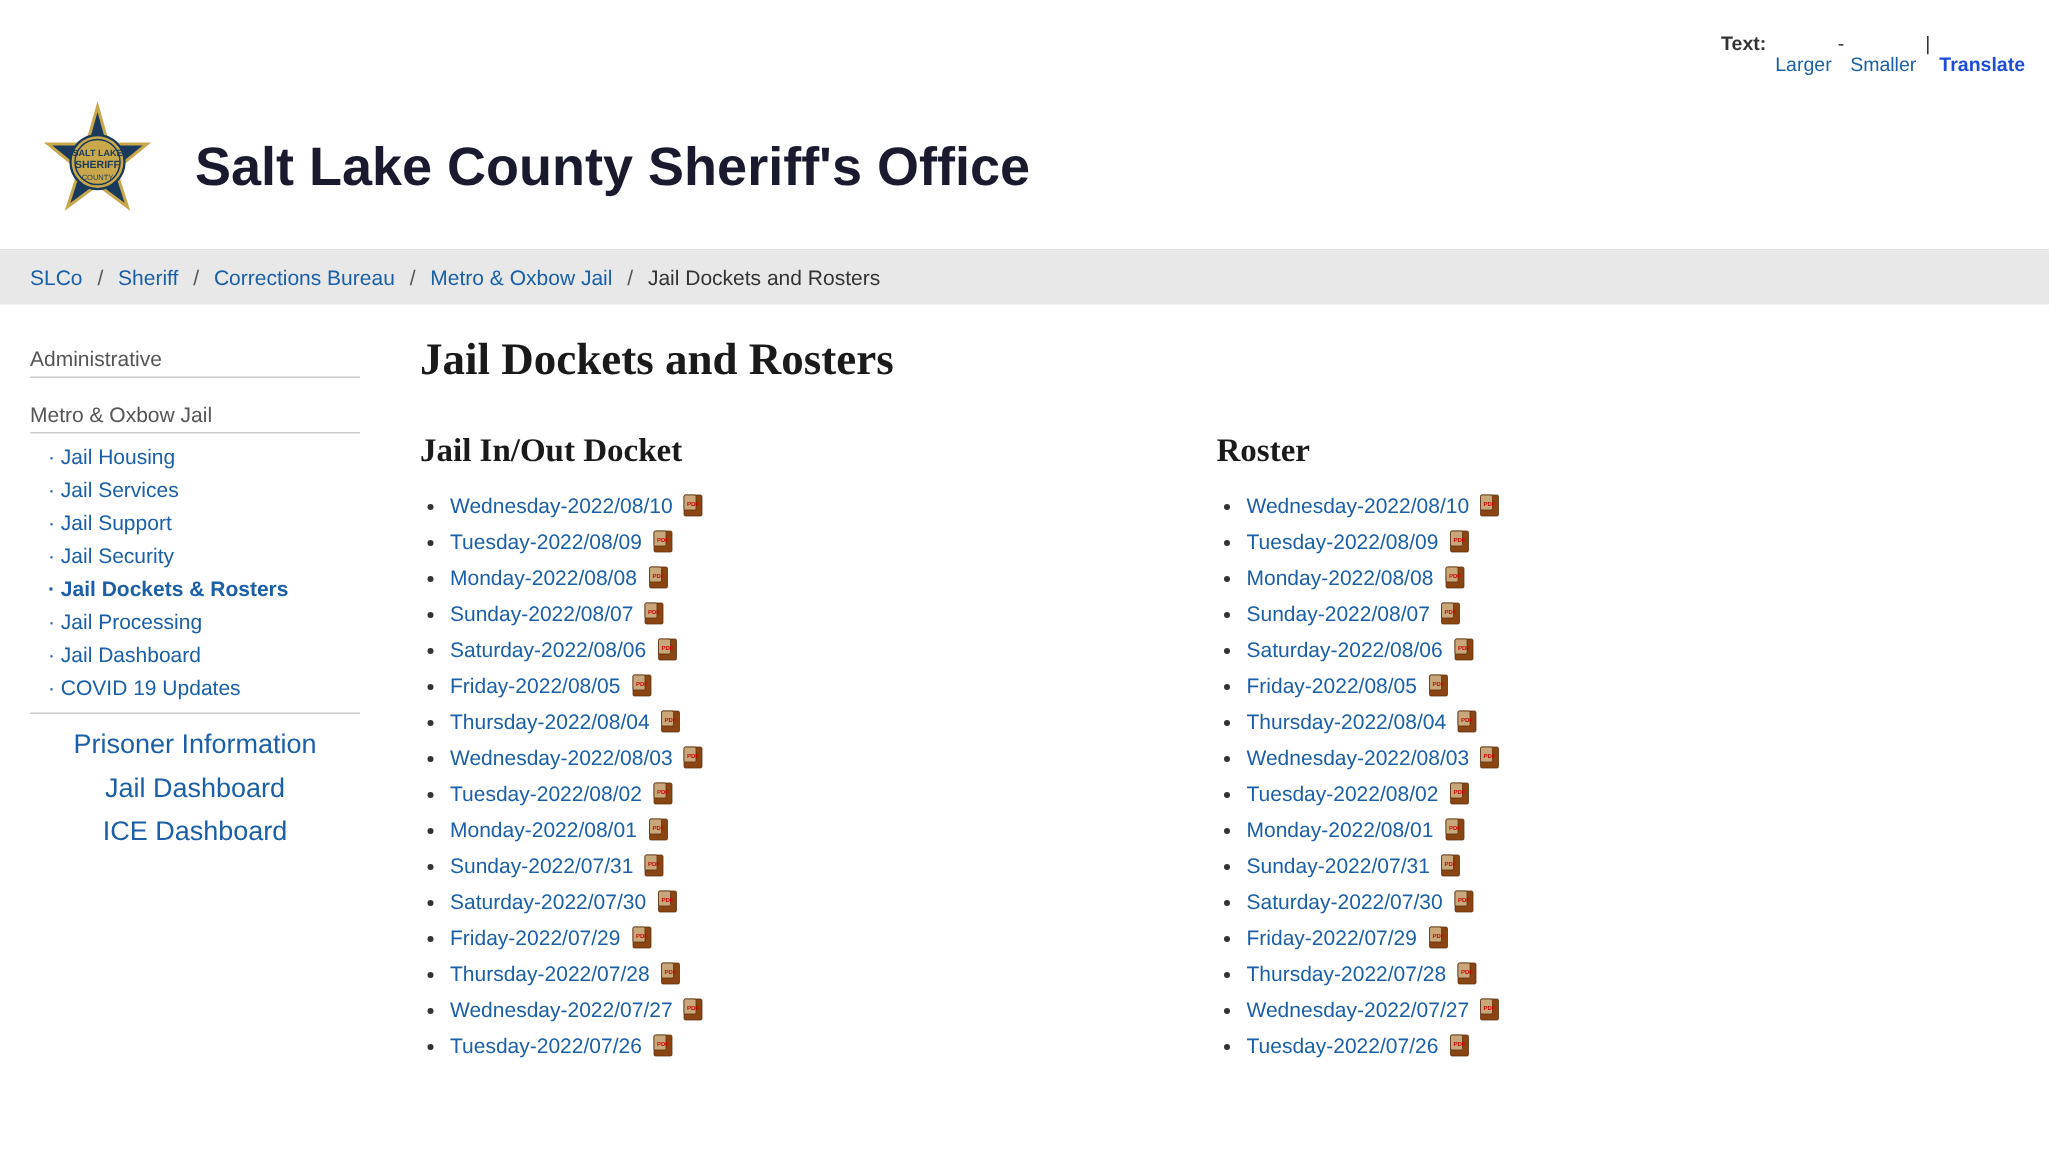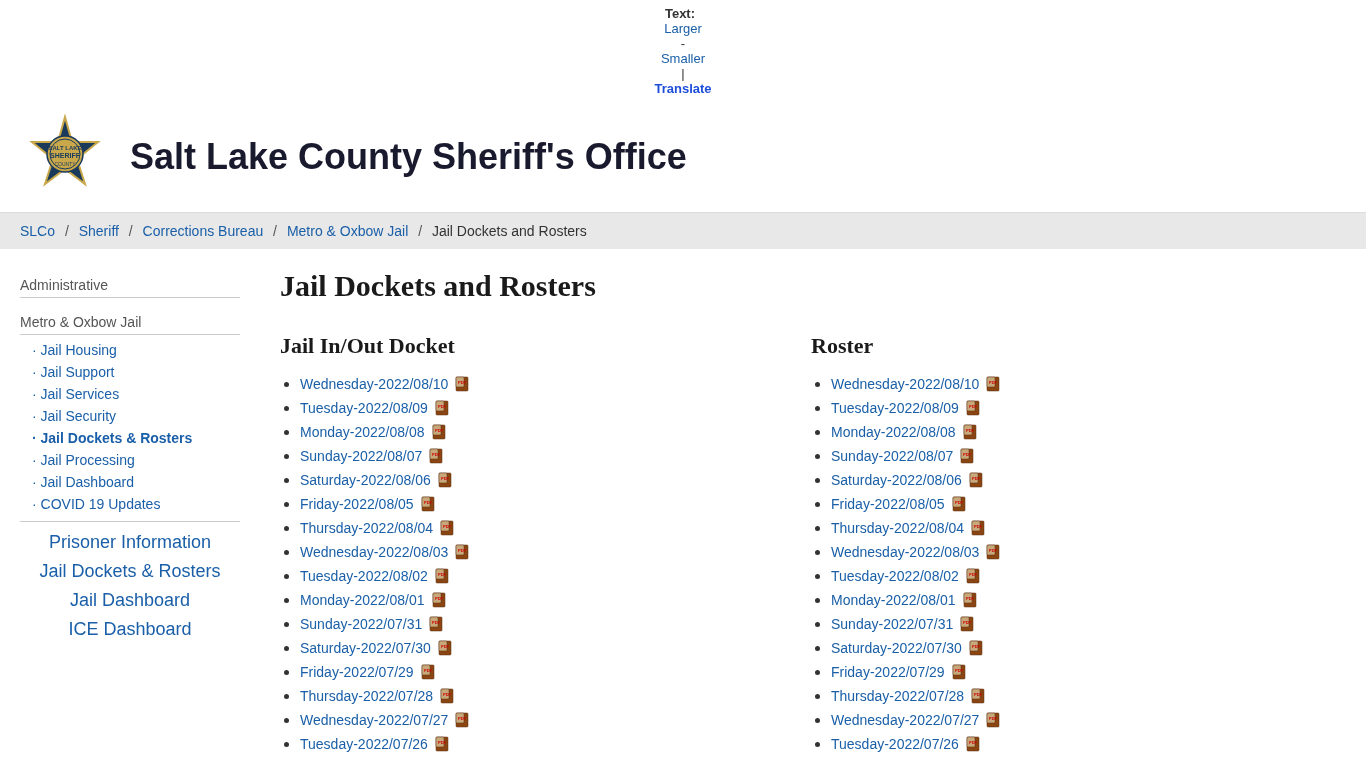--- a/index.html
+++ b/index.html
@@ -7,24 +7,23 @@
 
     
     #top-bar {
       display: flex;
       justify-content: flex-end;
       align-items: center;
       padding: 6px 16px;
       font-family: Arial, sans-serif;
       font-size: 13px;
       color: #333;
-      flex-direction: column;
     }
     #top-bar .text-label { margin-right: 6px; font-weight: bold; }
-    #top-bar a { color: #1a5fa8; text-decoration: none; }
+    #top-bar a { color: #1a5fa8; text-decoration: none; margin-top: 29px; }
 
     
     #header {
       display: flex;
       align-items: center;
       padding: 10px 20px 10px 20px;
       border-bottom: 1px solid #ddd;
     }
     #logo-area {
       margin-right: 20px;
@@ -187,31 +186,30 @@
   <span class="current">Jail Dockets and Rosters</span>
 </div>
 
 <div id="main">
 
   <nav id="sidebar">
     <div class="sidebar-section-header">Administrative</div>
     <div class="sidebar-section-header" style="margin-top:8px;">Metro &amp; Oxbow Jail</div>
 
     <a href="#" class="sidebar-link sub">· Jail Housing</a>
+    <a href="#" class="sidebar-link sub">· Jail Services</a>
     <a href="#" class="sidebar-link sub">· Jail Support</a>
-    <a href="#" class="sidebar-link sub">· Jail Services</a>
     <a href="#" class="sidebar-link sub">· Jail Security</a>
     <a href="#" class="sidebar-link sub active" style="font-weight:bold;">· Jail Dockets &amp; Rosters</a>
     <a href="#" class="sidebar-link sub">· Jail Processing</a>
     <a href="#" class="sidebar-link sub">· Jail Dashboard</a>
     <a href="#" class="sidebar-link sub">· COVID 19 Updates</a>
 
     <hr class="sidebar-divider">
     <a href="#" class="sidebar-section-main">Prisoner Information</a>
-    <a href="#" class="sidebar-section-main">Jail Dockets &amp; Rosters</a>
     <a href="#" class="sidebar-section-main">Jail Dashboard</a>
     <a href="#" class="sidebar-section-main">ICE Dashboard</a>
   </nav>
 
   <div id="content">
     <h1>Jail Dockets and Rosters</h1>
 
     <div class="columns">
 
       <div class="col">

